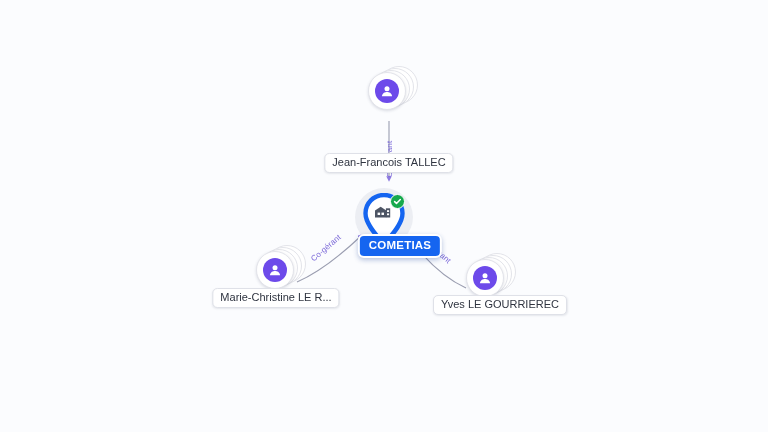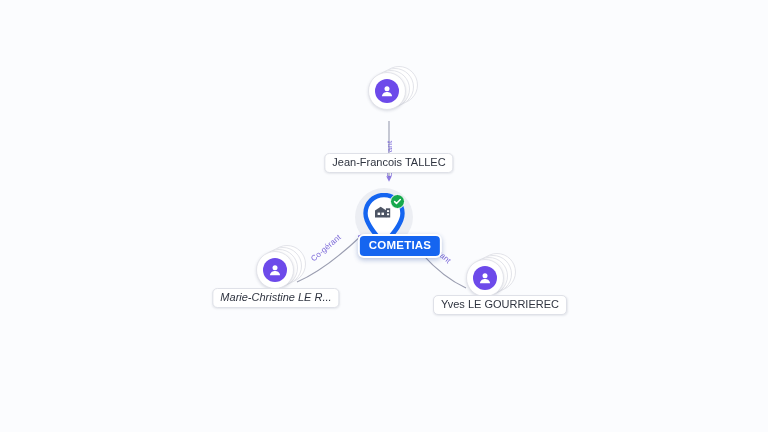--- a/index.html
+++ b/index.html
@@ -227,21 +227,21 @@
       <div class="stack-card c1"></div>
       <div class="stack-card c0"></div>
       <div class="avatar-disc">
         <svg width="14" height="14" viewBox="0 0 14 14">
           <circle cx="7" cy="4.8" r="2.5" fill="#ffffff"></circle>
           <path d="M1.9 12.2 C2.4 8.9 5 8 7 8 C9 8 11.6 8.9 12.1 12.2 Z" fill="#ffffff"></path>
         </svg>
       </div>
     </div>
   </div>
-  <div class="node-label" style="left:276px; top:288px;font-style:italic;">Marie-Christine LE R...</div>
+  <div class="node-label" style="left:276px; top:288px;">Marie-Christine LE R...</div>
 
   <div class="node" style="left:487px; top:280px;">
     <div class="person-stack">
       <div class="stack-card c3"></div>
       <div class="stack-card c2"></div>
       <div class="stack-card c1"></div>
       <div class="stack-card c0"></div>
       <div class="avatar-disc">
         <svg width="14" height="14" viewBox="0 0 14 14">
           <circle cx="7" cy="4.8" r="2.5" fill="#ffffff"></circle>

